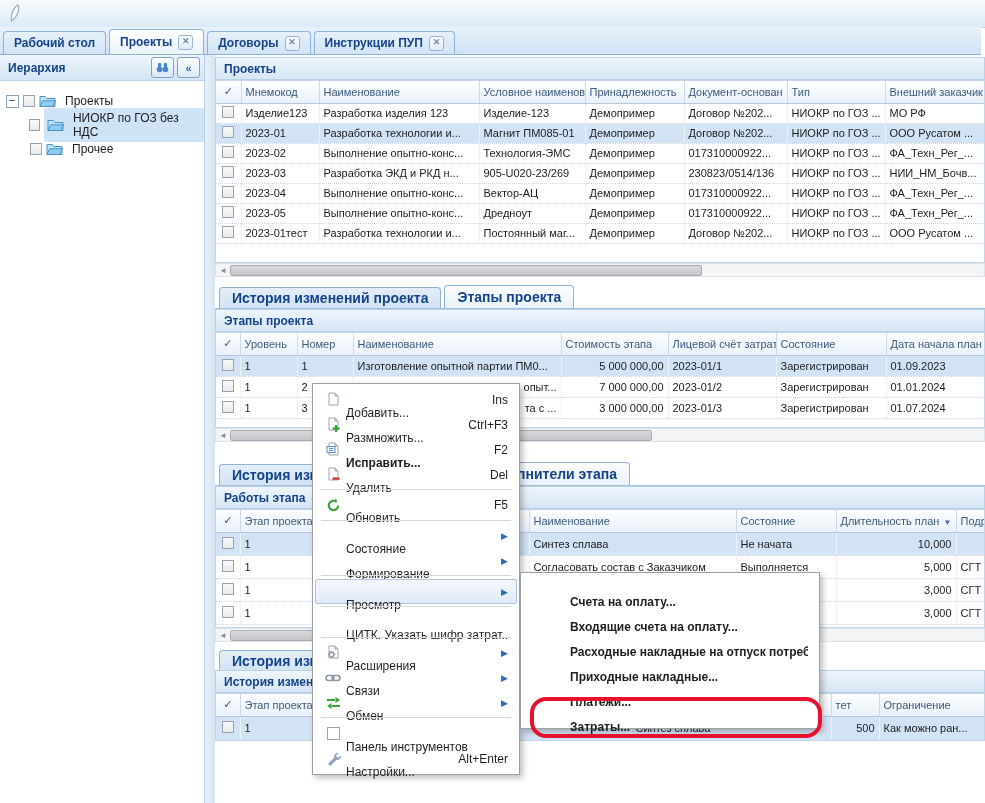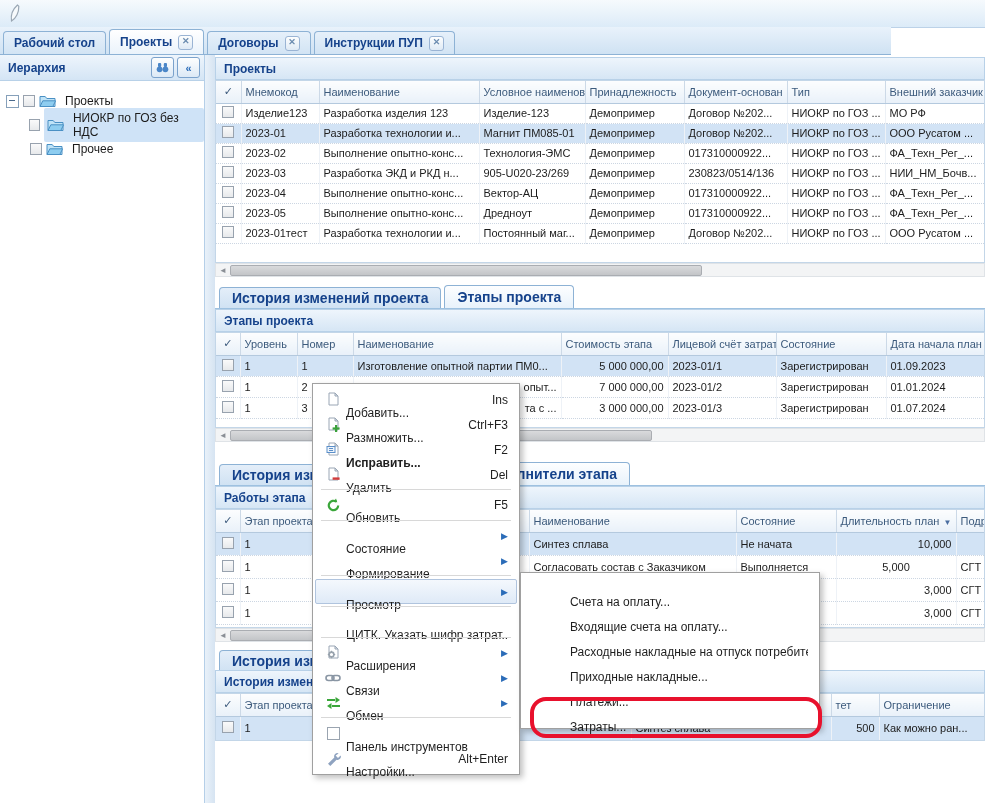--- a/index.html
+++ b/index.html
@@ -6,21 +6,21 @@
   #app{position:relative;width:985px;height:803px;background:#fff;
        font-family:"Liberation Sans",sans-serif;font-size:11px;color:#1c1c1c;overflow:hidden;}
   
   .menubar{position:absolute;left:0;top:0;width:985px;height:27px;
     background:linear-gradient(#f6fafd,#dcebf8);border-bottom:1px solid #bcd2e8;
     display:flex;align-items:center;gap:2px;}
   .applogo{width:26px;height:22px;display:flex;align-items:center;justify-content:center;margin-left:2px;}
   .mb-item{padding:4px 12px 4px 14px;font-size:12px;color:#222;cursor:default;display:flex;align-items:center;gap:0;margin-top:40px;}
   .caret{width:0;height:0;border-left:3.5px solid transparent;border-right:3.5px solid transparent;border-top:4px solid #333;}
   
-  .tabbar{position:absolute;left:0;top:27px;width:891px;height:28px;
+  .tabbar{position:absolute;left:0;top:27px;width:981px;height:28px;
     background:linear-gradient(#e9f2fb,#cfe2f3);border-bottom:1px solid #8db2d5;display:flex;align-items:flex-end;padding-left:3px;box-sizing:border-box;}
   .tab{height:22px;display:flex;align-items:center;gap:6px;padding:0 10px;margin-right:3px;
     background:linear-gradient(#e6f0fa,#d2e4f4);border:1px solid #8db2d5;border-bottom:none;
     border-radius:4px 4px 0 0;font-weight:bold;font-size:12px;color:#15428b;}
   .tab.active{background:linear-gradient(#ffffff,#eaf3fb);height:24px;}
   .tclose{width:13px;height:13px;border:1px solid #9ab4d4;border-radius:3px;
     background:linear-gradient(#fdfefe,#dfeaf5);color:#6b8cb0;font-size:9px;line-height:11px;
     text-align:center;font-weight:bold;}
   
   .leftpanel{position:absolute;left:0;top:55px;width:205px;height:748px;background:#fff;
@@ -77,21 +77,21 @@
     box-sizing:border-box;padding:3px 2px;z-index:50;display:flex;flex-direction:column;}
   .mitem{height:25px;display:flex;align-items:center;padding:0 8px 0 4px;font-size:12px;color:#1f1f1f;border:1px solid transparent;border-radius:2px;box-sizing:border-box;}
   .mitem.bold .mlabel{font-weight:bold;}
   .mitem.hl{background:linear-gradient(#f4f8fd,#dfeaf7);border-color:#b0c4de;}
   .micon{width:26px;display:flex;align-items:center;justify-content:center;flex:0 0 26px;}
   .mlabel{flex:1;white-space:nowrap;overflow:hidden;margin-top:26px;}
   .mshort{margin-left:12px;white-space:nowrap;}
   .marrow{color:#2b6cb8;font-size:9px;margin-left:8px;}
   .msep{height:1px;background:#d8d8d8;margin:2px 6px 3px 6px;}
   .cbicon{width:11px;height:11px;border:1px solid #9aa4b0;background:#fff;display:inline-block;}
-  .submenu .mitem{padding-left:20px;}
+  .submenu .mitem{padding-left:20px;font-weight:bold;}
   
   .annotation{position:absolute;border:4px solid #e8112d;border-radius:16px;z-index:60;pointer-events:none;}
 </style>
 </head>
 <body>
 
 <div id="app">
 
   <div class="menubar">
     <span class="applogo">
@@ -416,21 +416,21 @@
             <td>Не начата</td>
             <td style="text-align: right;">10,000</td>
             <td></td>
           </tr>
           <tr>
             <td class="checkcol"><span class="cb"></span></td>
             <td>1</td>
             <td></td>
             <td>Согласовать состав с Заказчиком</td>
             <td>Выполняется</td>
-            <td style="text-align: center;">5,000</td>
+            <td style="text-align: right;">5,000</td>
             <td>СГТ</td>
           </tr>
           <tr>
             <td class="checkcol"><span class="cb"></span></td>
             <td>1</td>
             <td></td>
             <td></td>
             <td></td>
             <td style="text-align: right;">3,000</td>
             <td>СГТ</td>

